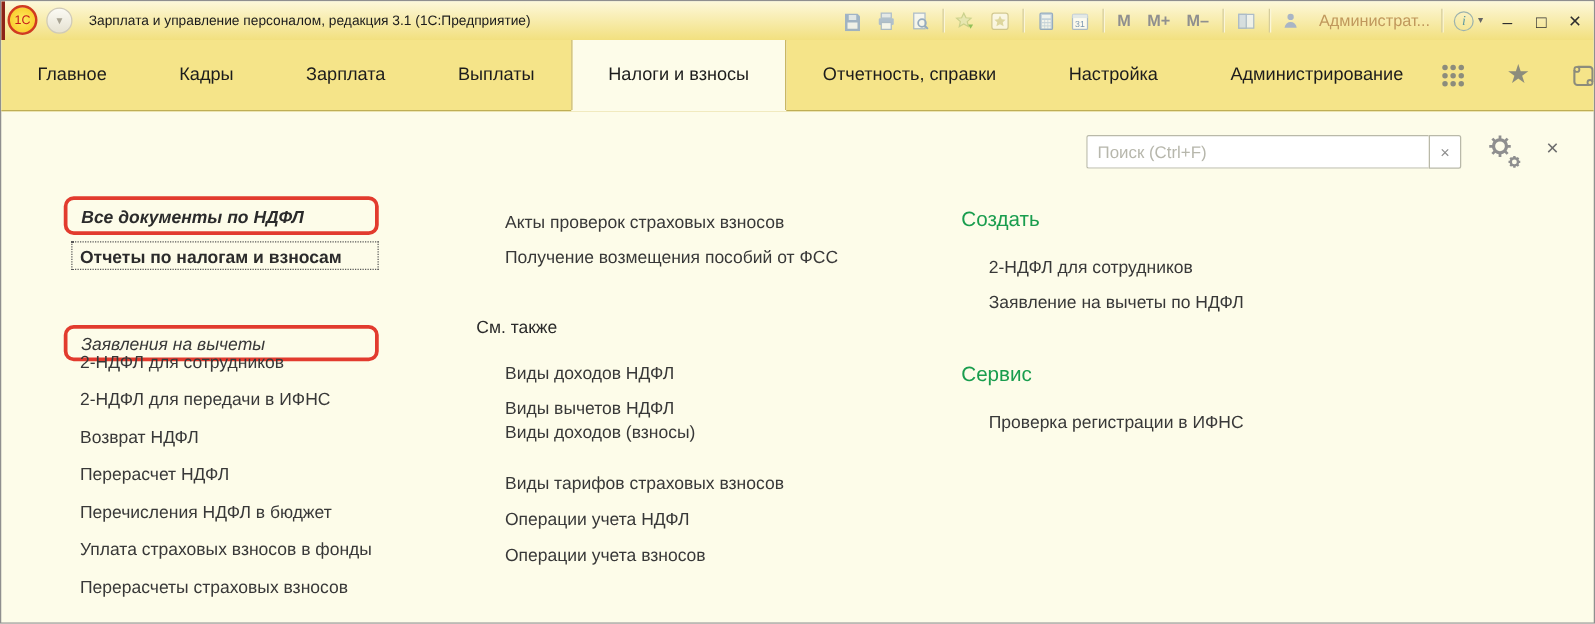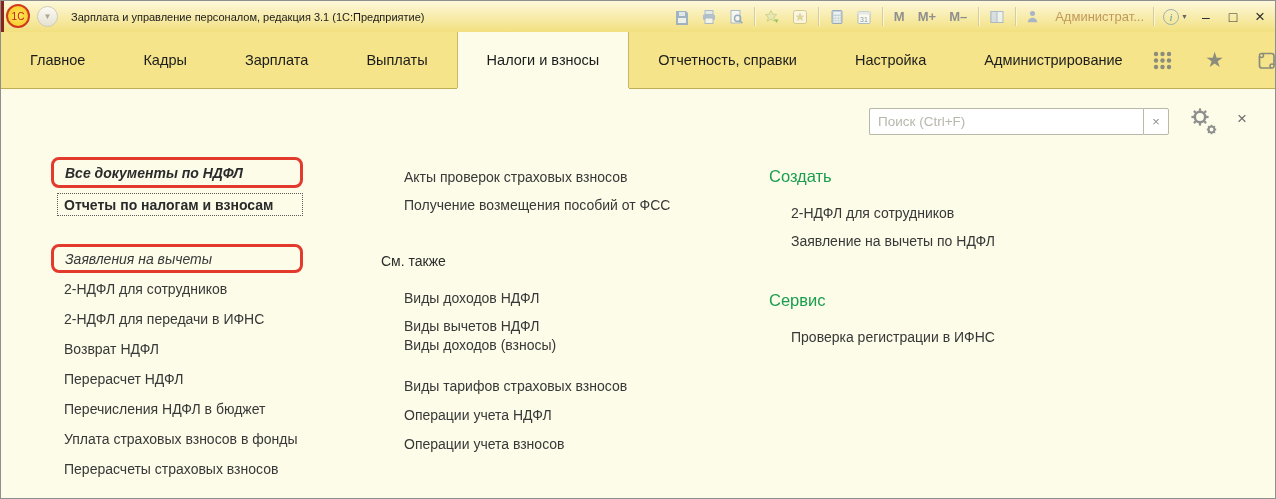--- a/index.html
+++ b/index.html
@@ -230,21 +230,21 @@
     </svg>
   </div>
   <div class="panel-close">×</div>
 
   <div class="redbox" style="left:50px;top:156px;width:252px;height:31px">
     <span class="blnk">Все документы по НДФЛ</span>
   </div>
   <div class="focusbox" style="left:56px;top:192px;width:246px;height:23px">
     <span class="blnk">Отчеты по налогам и взносам</span>
   </div>
-  <div class="redbox" style="left:50px;top:243px;width:252px;height:29px">
+  <div class="redbox" style="left:50px;top:259px;width:252px;height:29px">
     <span class="lnk" style="position:static">Заявления на вычеты</span>
   </div>
 
   <div class="lnk" style="left:63px;top:280px">2-НДФЛ для сотрудников</div>
   <div class="lnk" style="left:63px;top:310px">2-НДФЛ для передачи в ИФНС</div>
   <div class="lnk" style="left:63px;top:340px">Возврат НДФЛ</div>
   <div class="lnk" style="left:63px;top:370px">Перерасчет НДФЛ</div>
   <div class="lnk" style="left:63px;top:400px">Перечисления НДФЛ в бюджет</div>
   <div class="lnk" style="left:63px;top:430px">Уплата страховых взносов в фонды</div>
   <div class="lnk" style="left:63px;top:460px">Перерасчеты страховых взносов</div>

